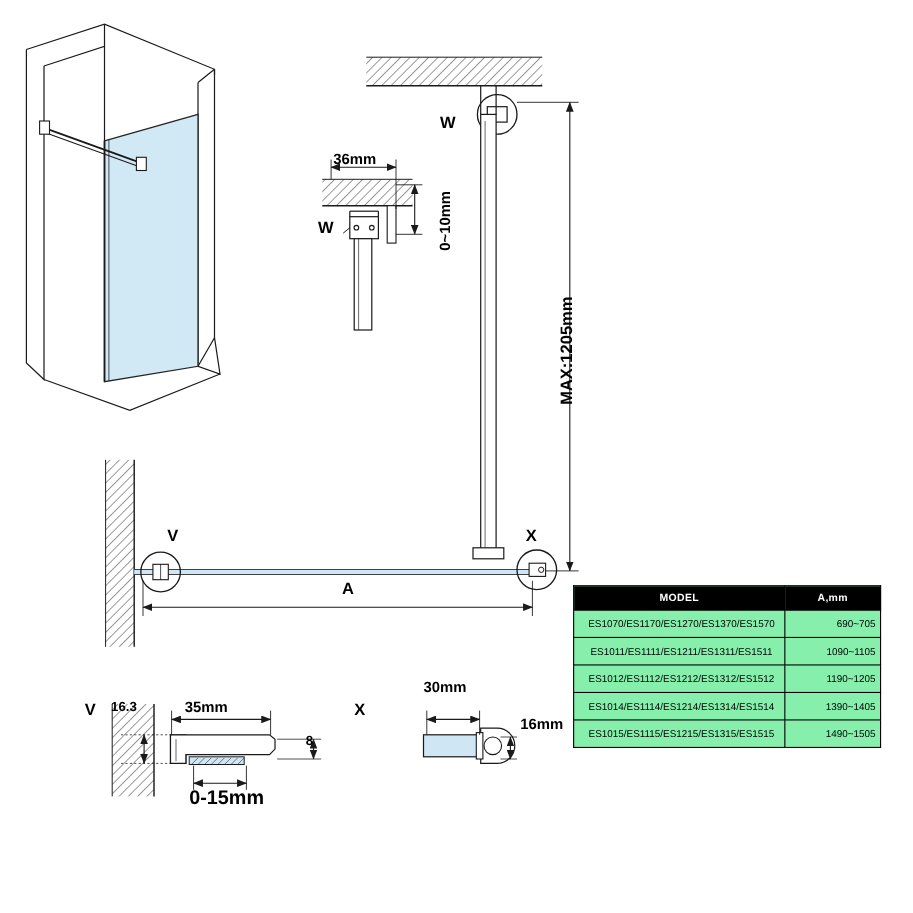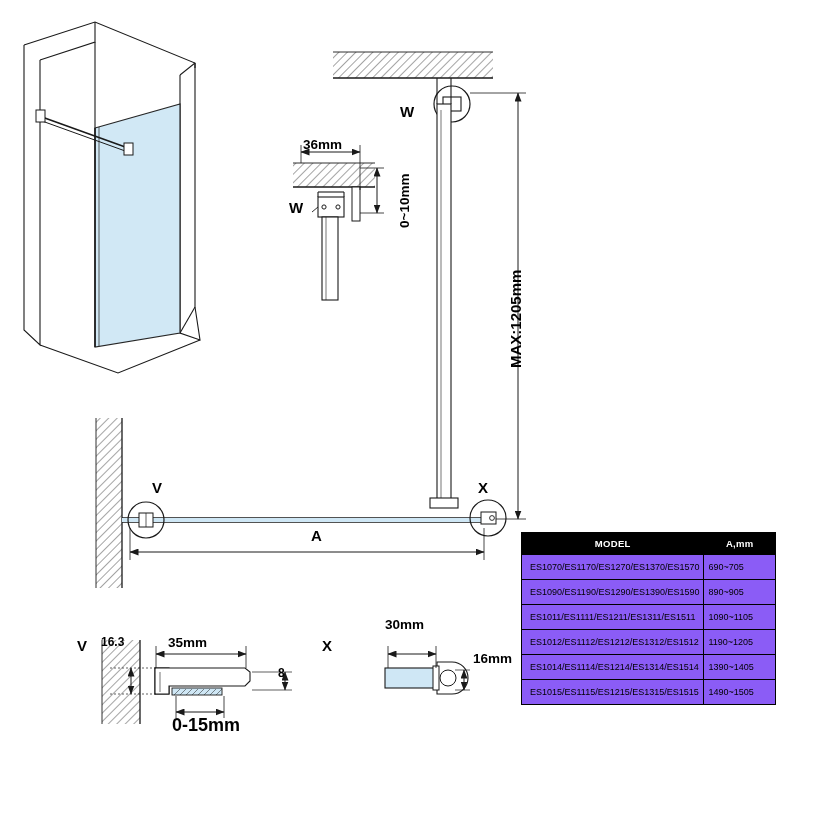--- a/index.html
+++ b/index.html
@@ -35,45 +35,45 @@
     line-height: 1;
   }
   .lbl.vert {
     transform-origin: 0 0;
   }
   
   #model-table {
     position: absolute;
     left: 521px;
     top: 532px;
-    width: 255px;
+    width: 280px;
     border-collapse: collapse;
     font-family: "Liberation Sans", sans-serif;
     font-size: 9.5px;
-    background: #8b5cf6;
+    background: #86efac;
   }
   #model-table th {
     background: #000;
     color: #fff;
     font-weight: bold;
     font-size: 9.5px;
     padding: 5px 2px;
     text-align: center;
     border: 1px solid #000;
     letter-spacing: 0.3px;
   }
   #model-table td {
     border: 1px solid #000;
     padding: 5px 4px;
-    text-align: left;
+    text-align: right;
     vertical-align: middle;
     height: 14px;
   }
   #model-table td.model-cell {
-    text-align: left;
+    text-align: center;
     padding-left: 8px;
     font-size: 9px;
   }
   #model-table td.a-cell {
     font-size: 9px;
     width: 78px;
   }
 </style>
 </head>
 <body>
@@ -289,24 +289,20 @@
         <th>MODEL</th>
         <th>A,mm</th>
       </tr>
     </thead>
     <tbody id="table-body">
         <tr>
           <td class="model-cell">ES1070/ES1170/ES1270/ES1370/ES1570</td>
           <td class="a-cell">690~705</td>
         </tr>
         <tr>
-          <td class="model-cell">ES1090/ES1190/ES1290/ES1390/ES1590</td>
-          <td class="a-cell">890~905</td>
-        </tr>
-        <tr>
           <td class="model-cell">ES1011/ES1111/ES1211/ES1311/ES1511</td>
           <td class="a-cell">1090~1105</td>
         </tr>
         <tr>
           <td class="model-cell">ES1012/ES1112/ES1212/ES1312/ES1512</td>
           <td class="a-cell">1190~1205</td>
         </tr>
         <tr>
           <td class="model-cell">ES1014/ES1114/ES1214/ES1314/ES1514</td>
           <td class="a-cell">1390~1405</td>

